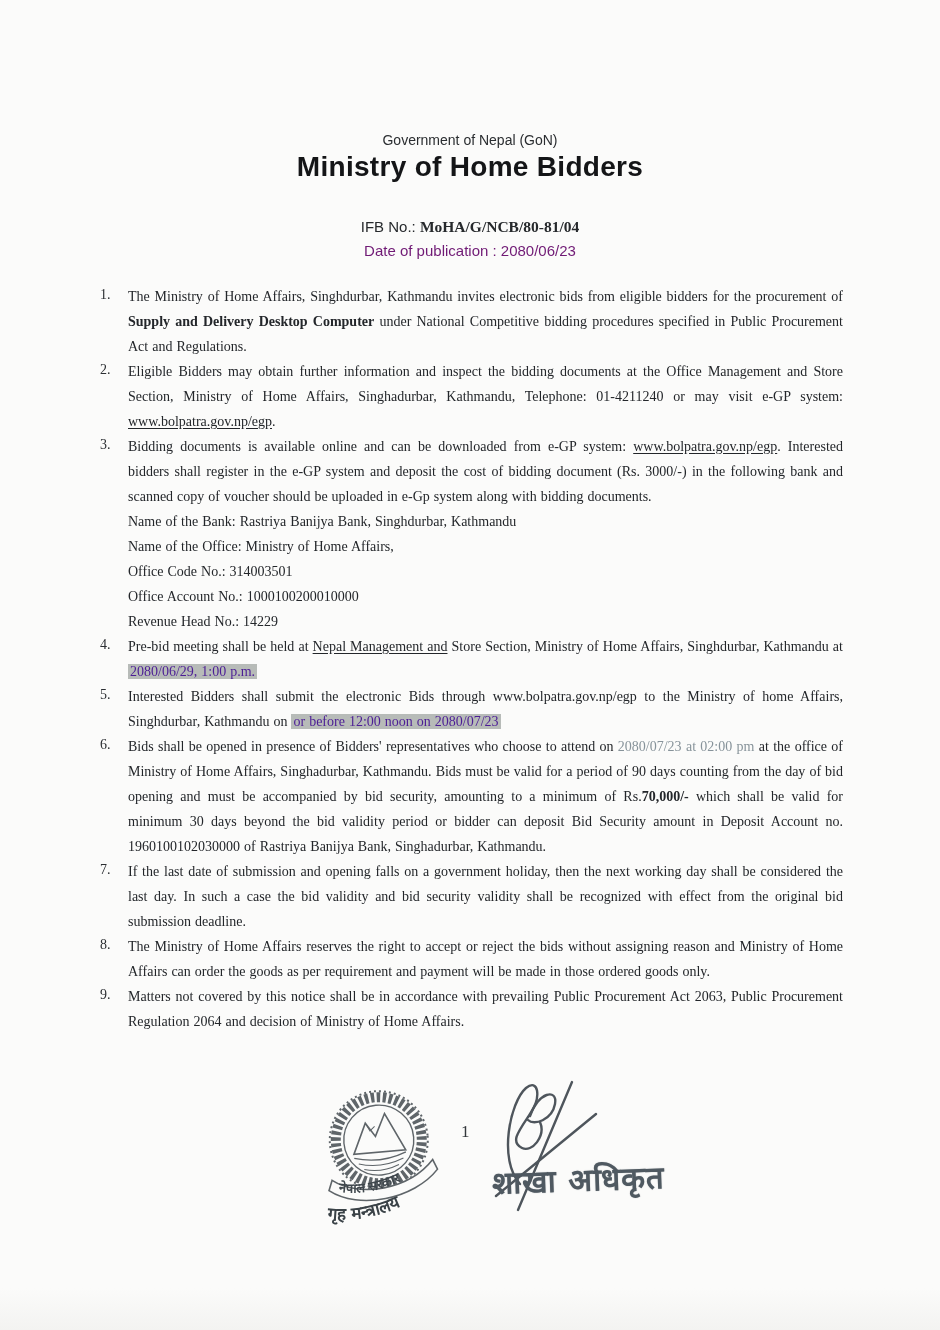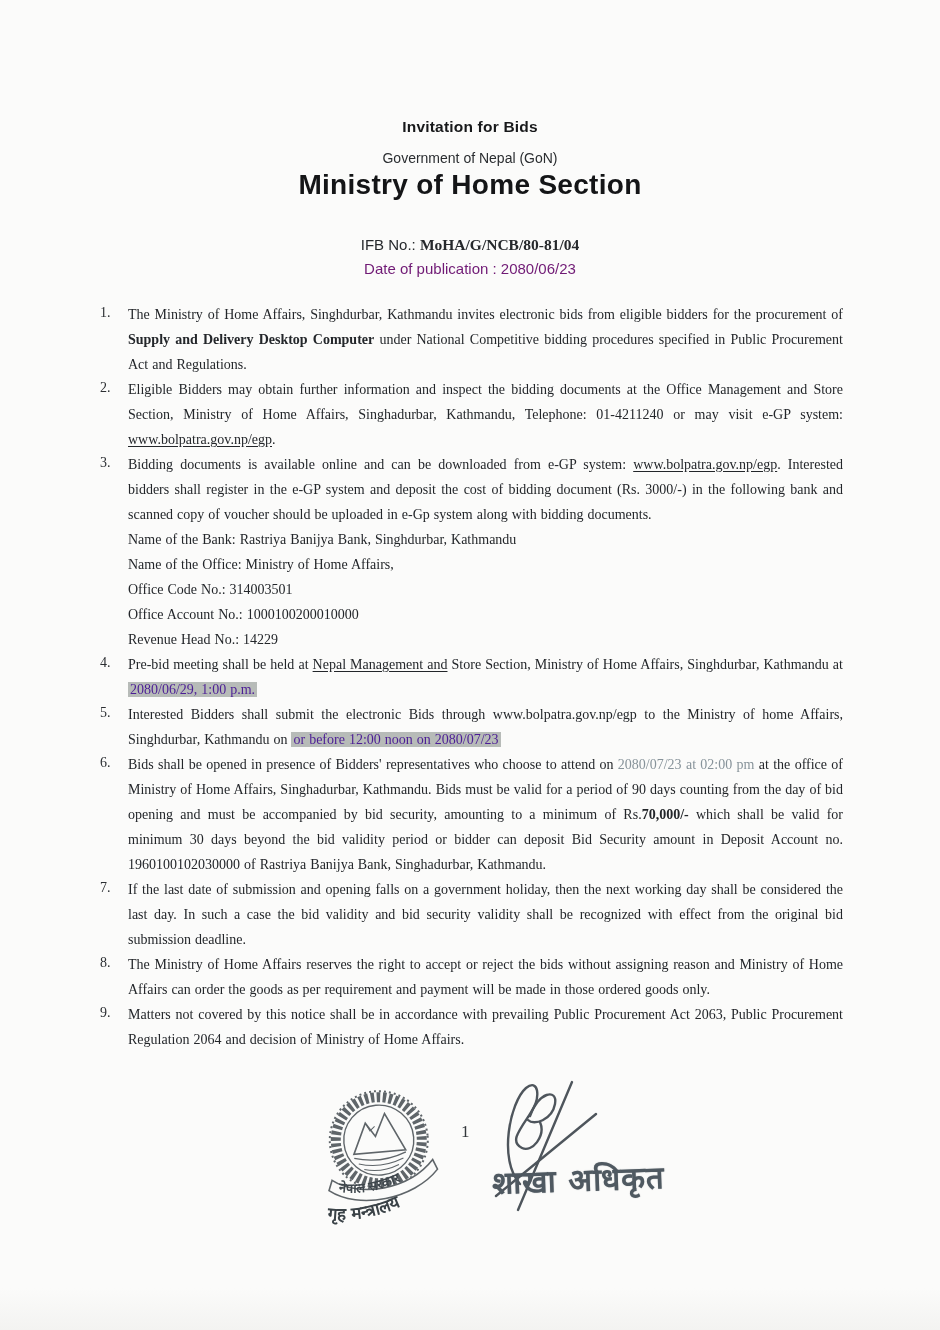--- a/index.html
+++ b/index.html
@@ -63,23 +63,22 @@
     transform: rotate(-2deg); letter-spacing: 1px;
     text-shadow: 0 0 1px rgba(79,89,97,.5);
   }
 </style>
 </head>
 <body>
 
 <div class="page">
 
   <div class="header">
-    <div class="kicker">Invitation for Bids</div>
     <div class="gov">Government of Nepal (GoN)</div>
-    <div class="ministry">Ministry of Home Section</div>
+    <div class="ministry">Ministry of Home Bidders</div>
     <div class="ifb-line">
       <span>IFB No.: </span><span class="ifb-no">MoHA/G/NCB/80-81/04</span>
     </div>
     <div class="pub-line">Date of publication : 2080/06/23</div>
   </div>
 
   <div class="bid-list">
       <div class="item">
         <span class="num">1.</span>
         <span class="text"><span>The Ministry of Home Affairs, Singhdurbar, Kathmandu invites electronic bids from eligible bidders for the procurement of </span><span class="seg-bold">Supply and Delivery Desktop Computer</span><span> under National Competitive bidding procedures specified in Public Procurement Act and Regulations.</span></span>

